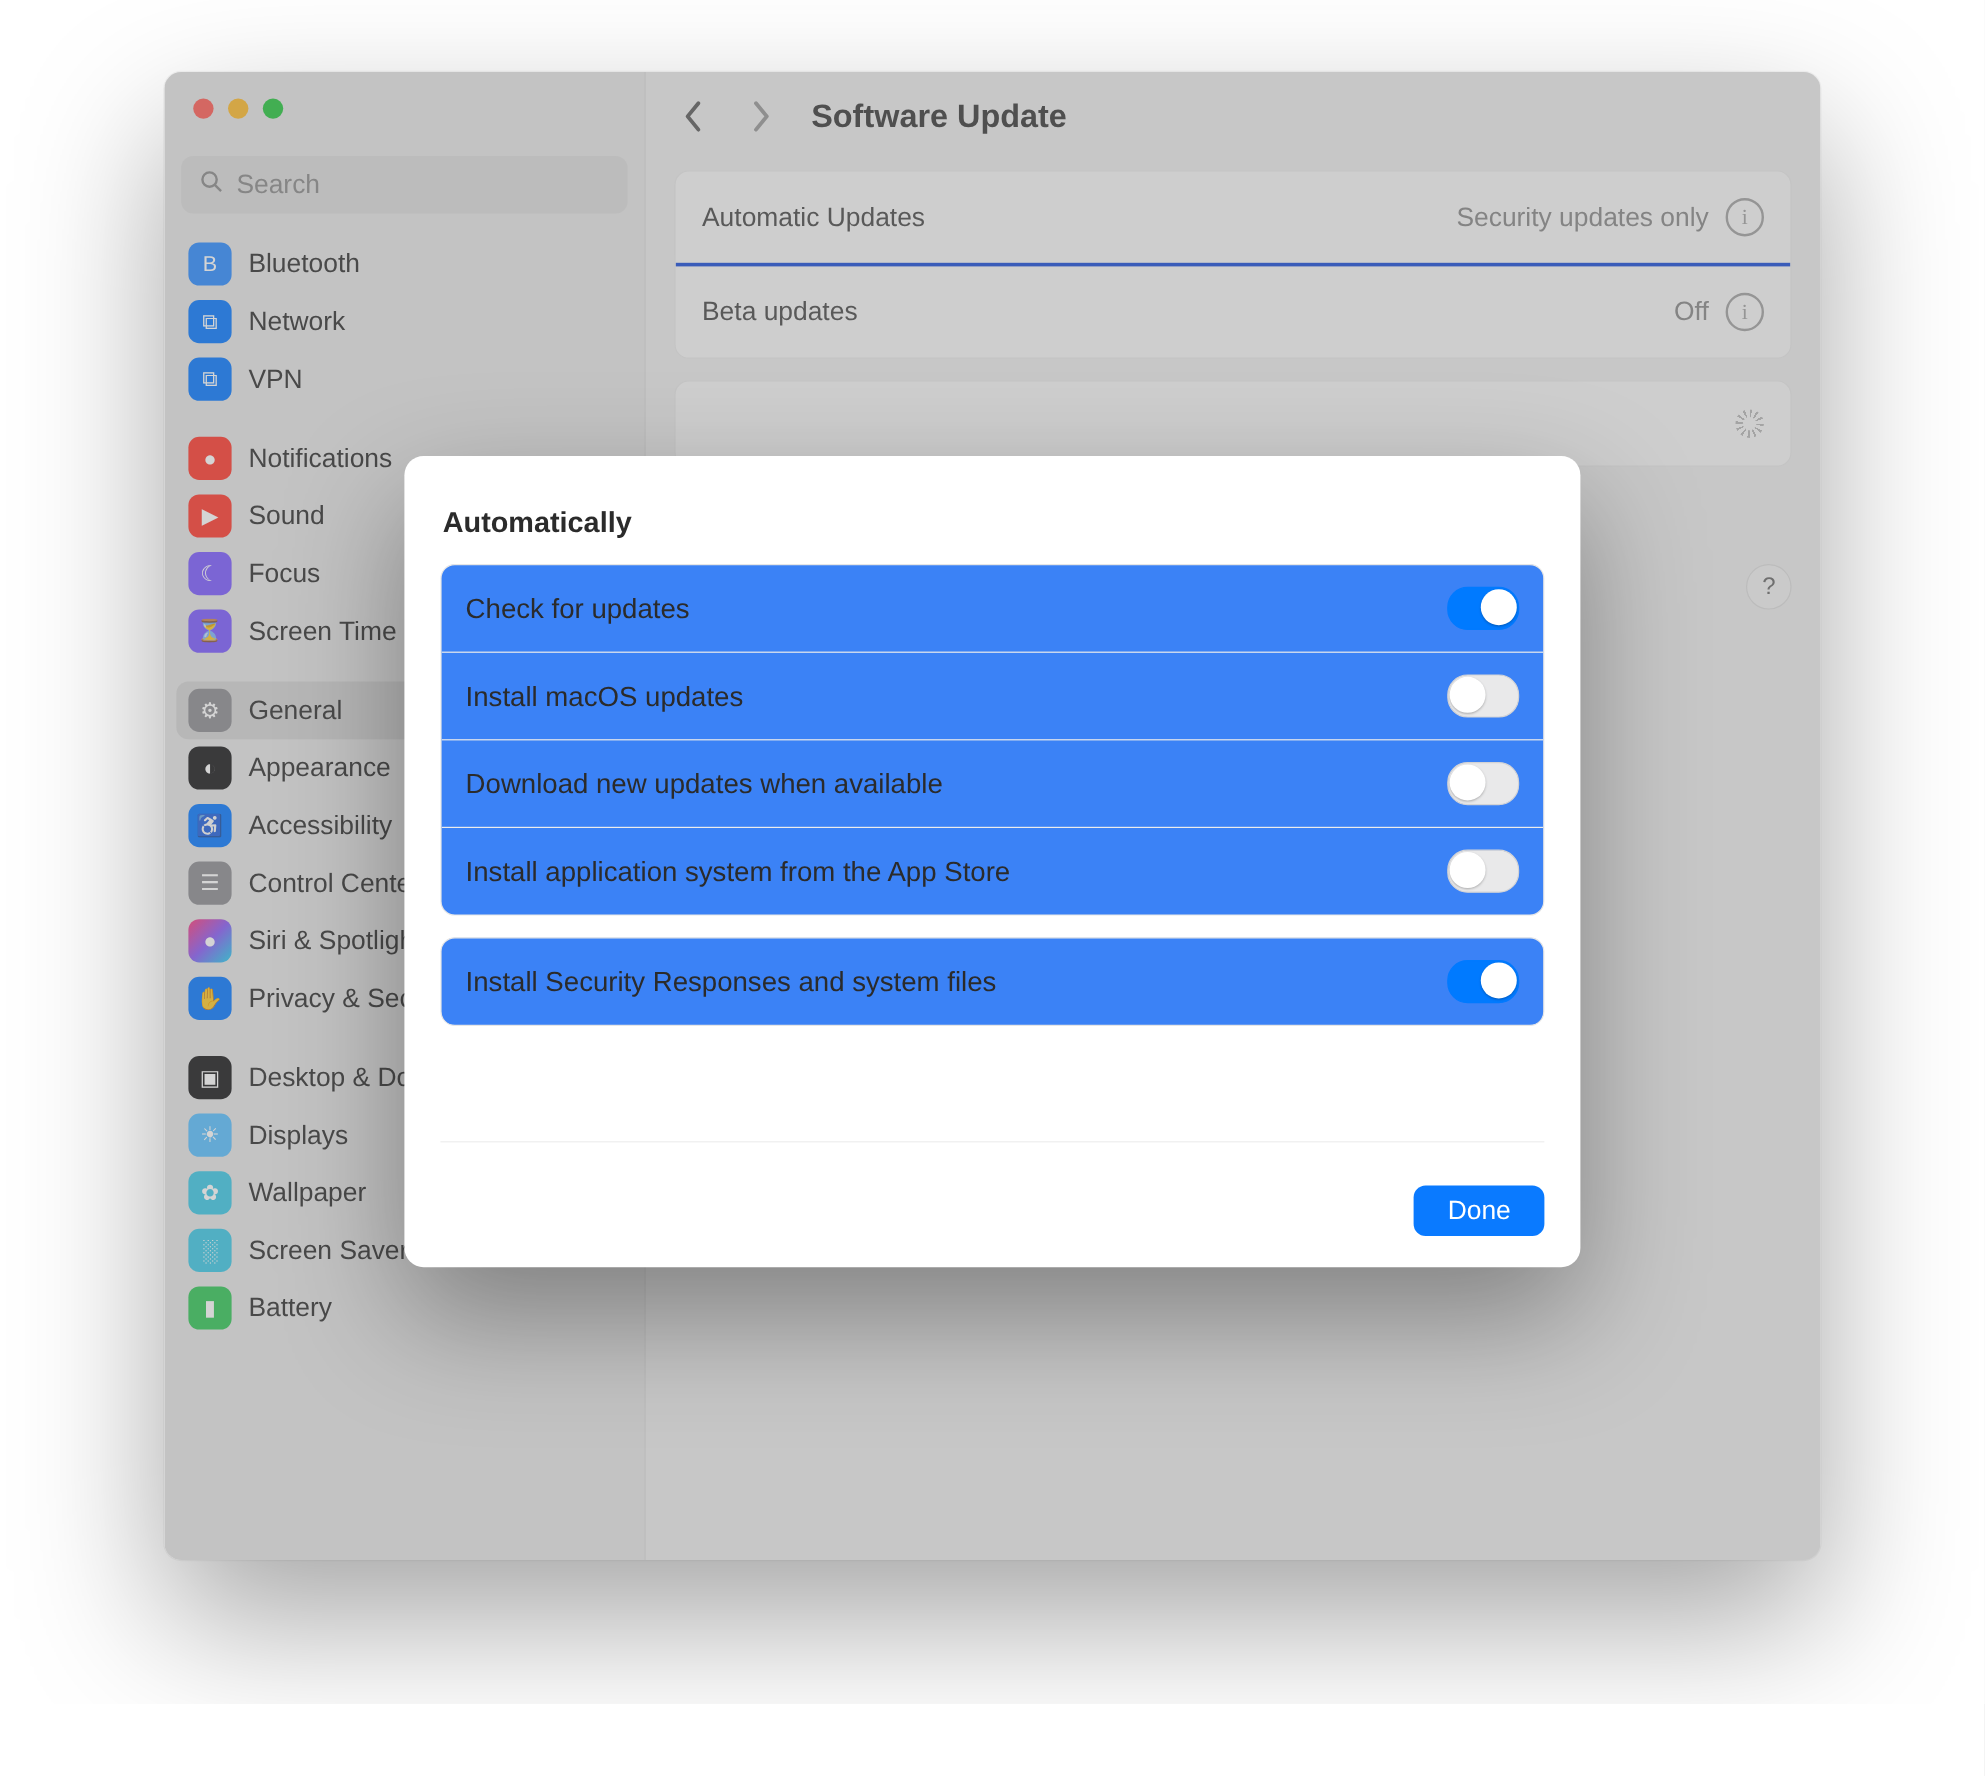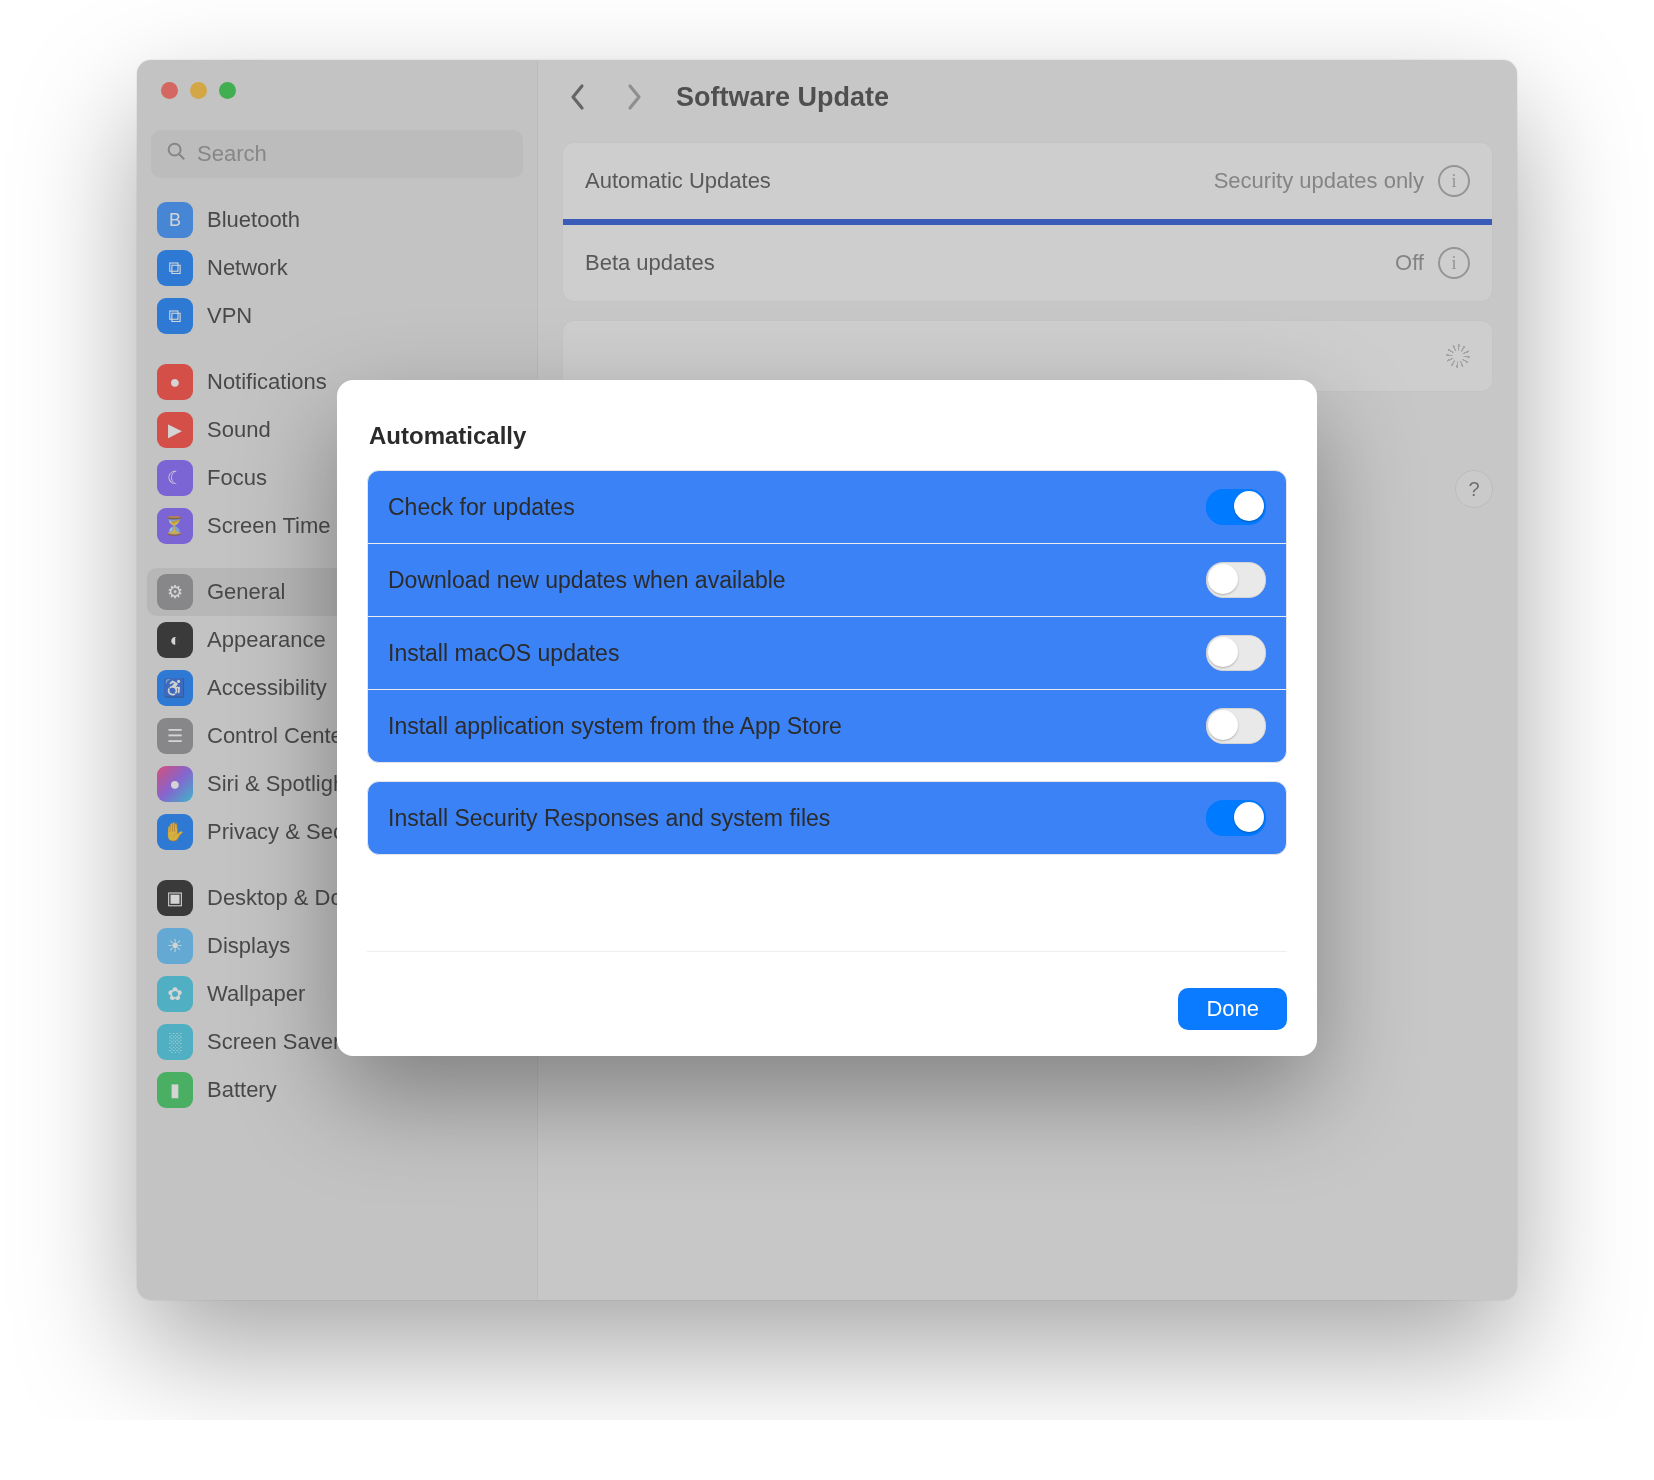--- a/index.html
+++ b/index.html
@@ -147,21 +147,21 @@
     border-radius:12px;
     overflow:hidden;
   }
   .row {
     display:flex;
     align-items:center;
     justify-content:space-between;
     padding:22px 22px;
     font-size:22px;
   }
-  .row + .row { border-top:6px solid #1d4ed8; }
+  .row + .row { border-top:3px solid #1d4ed8; }
   .row .label { color:#4b4b4b; }
   .row .value { color:#8a8a8a; display:flex; align-items:center; gap:14px; }
 
   .info-badge {
     width:28px; height:28px; border-radius:50%;
     border:2px solid #a2a2a2;
     color:#a2a2a2;
     display:flex; align-items:center; justify-content:center;
     font-size:18px;
     font-family: Georgia, serif;
@@ -434,27 +434,27 @@
       <h3>Automatically</h3>
 
       <div class="panel">
         <div class="srow">
           <span>Check for updates</span>
           <div class="switch on">
               <div class="knob"></div>
             </div>
         </div>
         <div class="srow">
-          <span>Download new updates when available</span>
+          <span>Install macOS updates</span>
           <div class="switch">
               <div class="knob"></div>
             </div>
         </div>
         <div class="srow">
-          <span>Install macOS updates</span>
+          <span>Download new updates when available</span>
           <div class="switch">
               <div class="knob"></div>
             </div>
         </div>
         <div class="srow">
           <span>Install application system from the App Store</span>
           <div class="switch">
               <div class="knob"></div>
             </div>
         </div>

